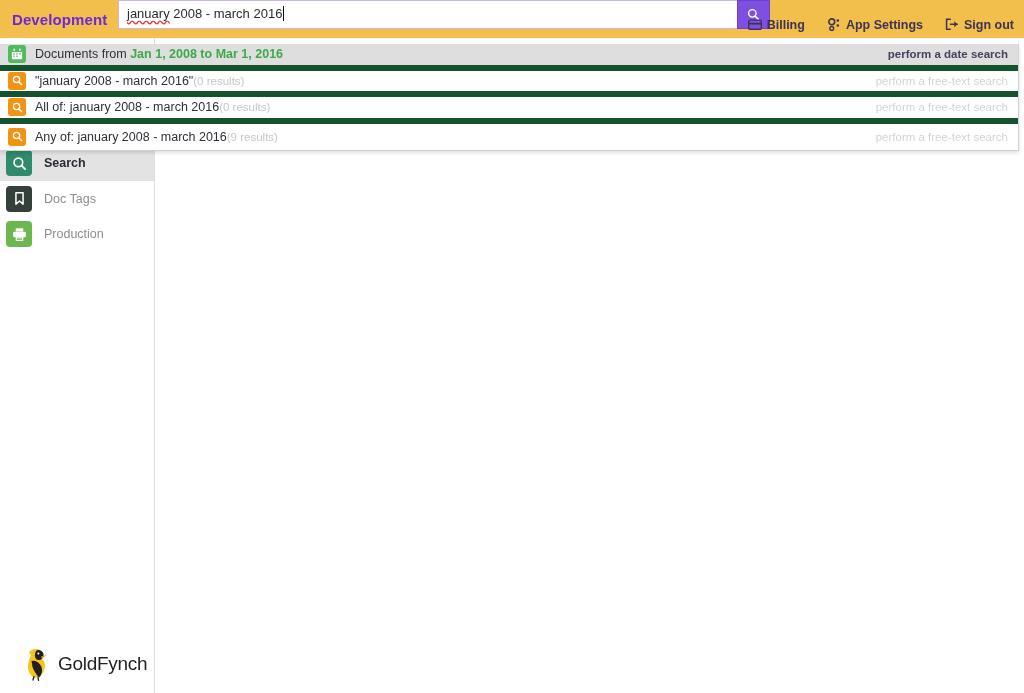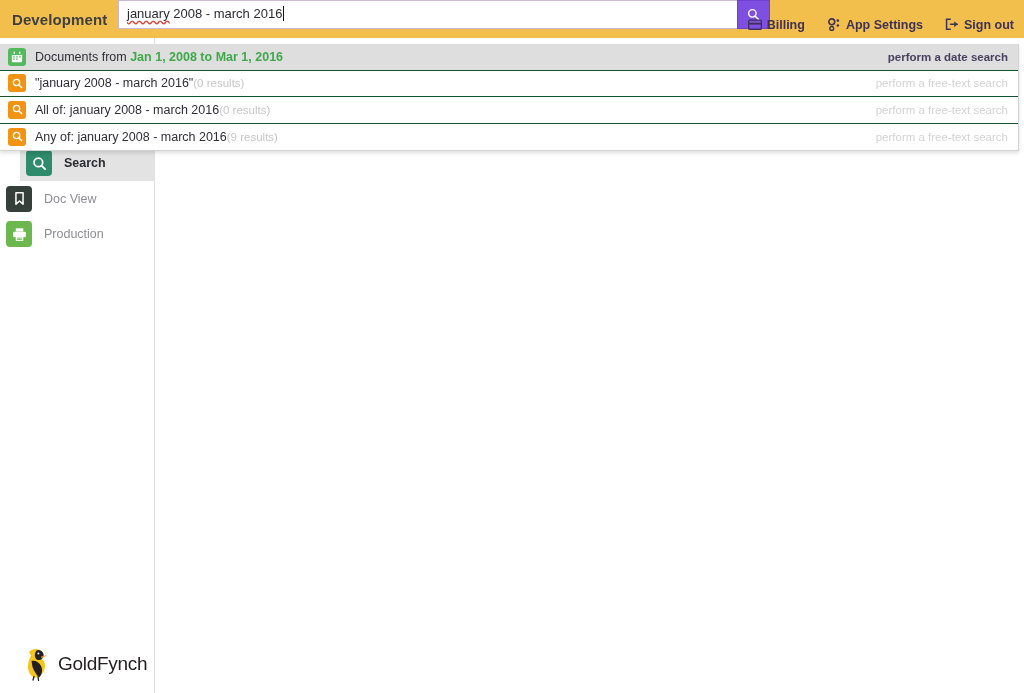--- a/index.html
+++ b/index.html
@@ -12,21 +12,21 @@
 
   
   .header {
     position: absolute; top: 0; left: 0;
     width: 1024px; height: 38px;
     background: #f2bf4c;
     display: flex; align-items: center;
     z-index: 30;
   }
   .brand-title {
-    font-size: 15px; font-weight: bold; color: #404040;
+    font-size: 15px; font-weight: bold; color: #6d28d9;
     margin-left: 12px; letter-spacing: .1px;
     white-space: nowrap;
   }
   .search-wrap {
     position: absolute; left: 118px; top: 0;
     width: 652px; height: 29px;
     display: flex;
   }
   .search-input {
     flex: 1; height: 29px;
@@ -74,21 +74,21 @@
     border: 1px solid #d2d2d2;
     border-top: none; border-left: none;
     box-shadow: 0 2px 4px rgba(0,0,0,.13);
     z-index: 25;
   }
   .dd-row {
     position: relative;
     height: 26.5px;
     display: flex; align-items: center;
     padding-left: 8px; padding-right: 10px;
-    border-bottom: 1px solid #14532d;
+    border-bottom: 6px solid #14532d;
     cursor: pointer;
   }
   .dd-row:last-child { border-bottom: none; }
   .dd-row.active { background: #dedede; }
   .dd-icon {
     width: 18px; height: 18px; border-radius: 3px;
     display: flex; align-items: center; justify-content: center;
     flex: none; margin-right: 9px;
   }
   .dd-icon.green  { background: #53b95d; }
@@ -112,21 +112,21 @@
     border-right: 1px solid #e0e0e0;
     z-index: 10;
   }
   .side-item {
     position: relative;
     height: 35.5px;
     display: flex; align-items: center;
     padding-left: 6px;
     cursor: pointer;
   }
-  .side-item.active { background: #e3e3e3; margin-left: 20px; }
+  .side-item.active { background: #e3e3e3; }
   .side-icon {
     width: 26px; height: 26px; border-radius: 4px;
     display: flex; align-items: center; justify-content: center;
     flex: none; margin-right: 12px;
   }
   .side-label { font-size: 12.5px; color: #8d8d93; white-space: nowrap; }
   .side-item.active .side-label { color: #2b2b33; font-weight: bold; }
 
   .logo-wrap {
     position: absolute; left: 22px; bottom: 12px;
@@ -216,21 +216,21 @@
       </span>
       <span class="side-label">Search</span>
     </div>
 
     <div class="side-item">
       <span class="side-icon" style="background:#36403a;">
         <svg width="15" height="15" viewBox="0 0 16 16">
           <path d="M4.2 1.8 H11.8 V14 L8 10.6 L4.2 14 Z" fill="none" stroke="#fff" stroke-width="1.6" stroke-linejoin="round"></path>
         </svg>
       </span>
-      <span class="side-label">Doc View</span>
+      <span class="side-label">Doc Tags</span>
     </div>
 
     <div class="side-item">
       <span class="side-icon" style="background:#6cb84f;">
         <svg width="15" height="15" viewBox="0 0 16 16">
           <rect x="4" y="1.4" width="8" height="3.4" fill="#fff"></rect>
           <rect x="1.2" y="5" width="13.6" height="6" rx="1.4" fill="#fff"></rect>
           <rect x="4" y="10.4" width="8" height="4.4" fill="#fff"></rect>
           <rect x="5.2" y="11.4" width="5.6" height="0.9" fill="#6cb84f"></rect>
           <rect x="5.2" y="13" width="5.6" height="0.9" fill="#6cb84f"></rect>

